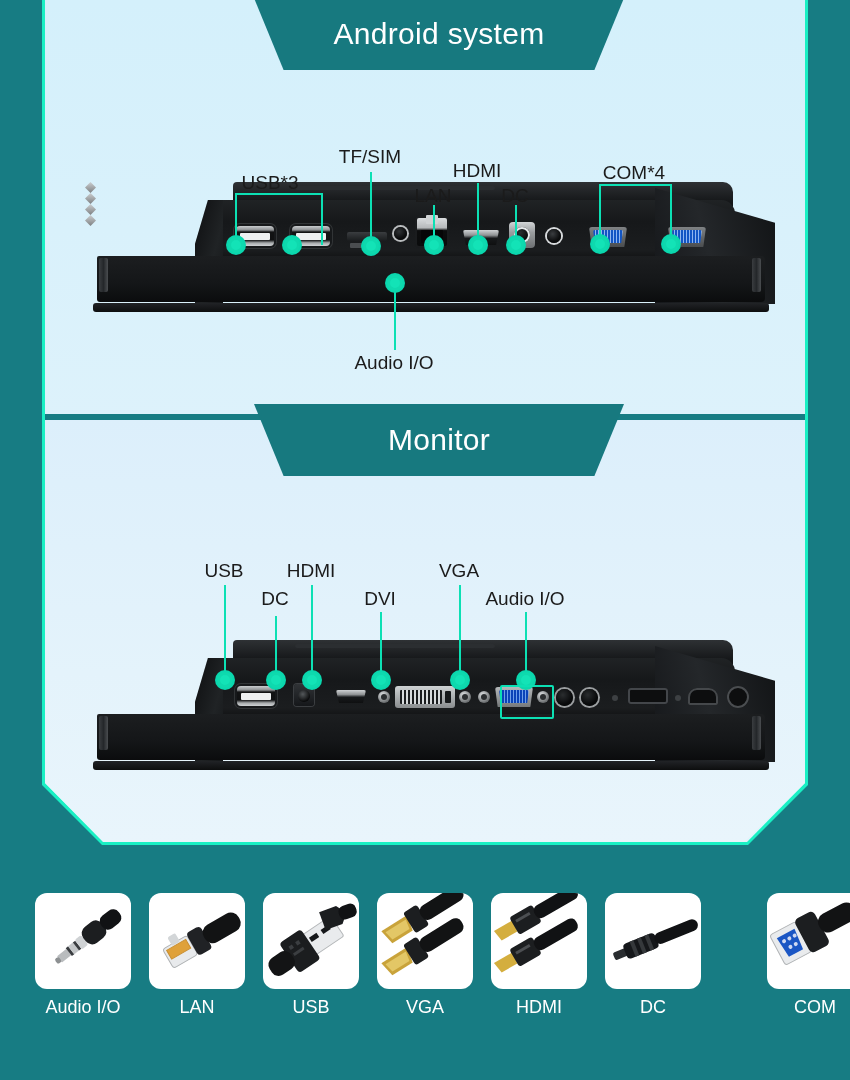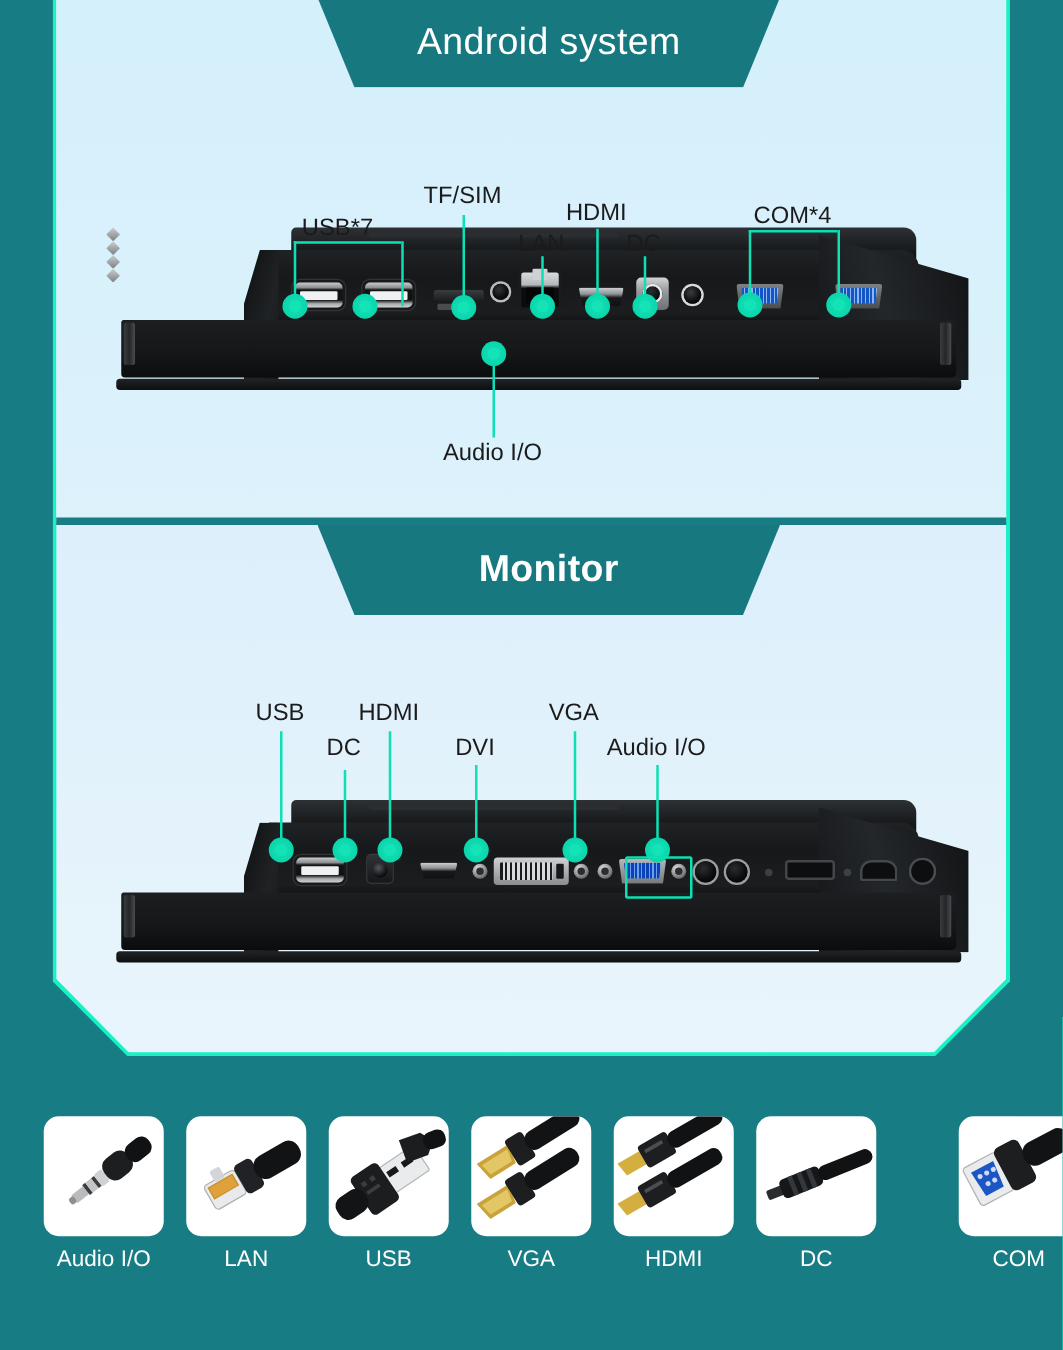--- a/index.html
+++ b/index.html
@@ -39,21 +39,21 @@
   .tab{
     position:absolute;height:72px;
     background:#17797F;
     color:#ffffff;
     display:flex;align-items:center;justify-content:center;
     font-size:30px;letter-spacing:.3px;
     clip-path:polygon(0 0,100% 0,92% 100%,8% 100%);
     border-bottom-left-radius:10px;border-bottom-right-radius:10px;
   }
   #tab-android{left:212px;top:-2px;width:370px;}
-  #tab-monitor{left:212px;top:420px;width:370px;font-weight:bold;}
+  #tab-monitor{left:212px;top:404px;width:370px;}
 
   
   .device{position:absolute;}
 
   
   .bezel-top{
     position:absolute;left:0;top:0;width:100%;height:26px;
     background:linear-gradient(180deg,#2e3134 0%,#17191b 70%,#101113 100%);
     border-radius:4px 10px 2px 2px;
   }
@@ -205,21 +205,21 @@
       <div class="screw" style="left:566px;top:50px;"></div>
       <div class="port p-vga" style="left:583px;top:45px;"></div>
       <div class="screw" style="left:625px;top:50px;"></div>
     </div>
 
     <div class="lead lead-h" style="left:190px;top:193px;width:86px;"></div>
     <div class="lead lead-v" style="left:190px;top:193px;height:52px;"></div>
     <div class="lead lead-v" style="left:276px;top:193px;height:52px;"></div>
     <div class="dot ring" style="left:183px;top:237px;"></div>
     <div class="dot ring" style="left:239px;top:237px;"></div>
-    <div class="clabel" style="left:225px;top:172px;transform:translateX(-50%);">USB*7</div>
+    <div class="clabel" style="left:225px;top:172px;transform:translateX(-50%);">USB*3</div>
 
     <div class="lead lead-v" style="left:325px;top:172px;height:74px;"></div>
     <div class="dot ring" style="left:318px;top:238px;"></div>
     <div class="clabel" style="left:325px;top:146px;transform:translateX(-50%);">TF/SIM</div>
 
     <div class="lead lead-v" style="left:388px;top:205px;height:40px;"></div>
     <div class="dot ring" style="left:381px;top:237px;"></div>
     <div class="clabel" style="left:388px;top:185px;transform:translateX(-50%);">LAN</div>
 
     <div class="lead lead-v" style="left:432px;top:183px;height:62px;"></div>

